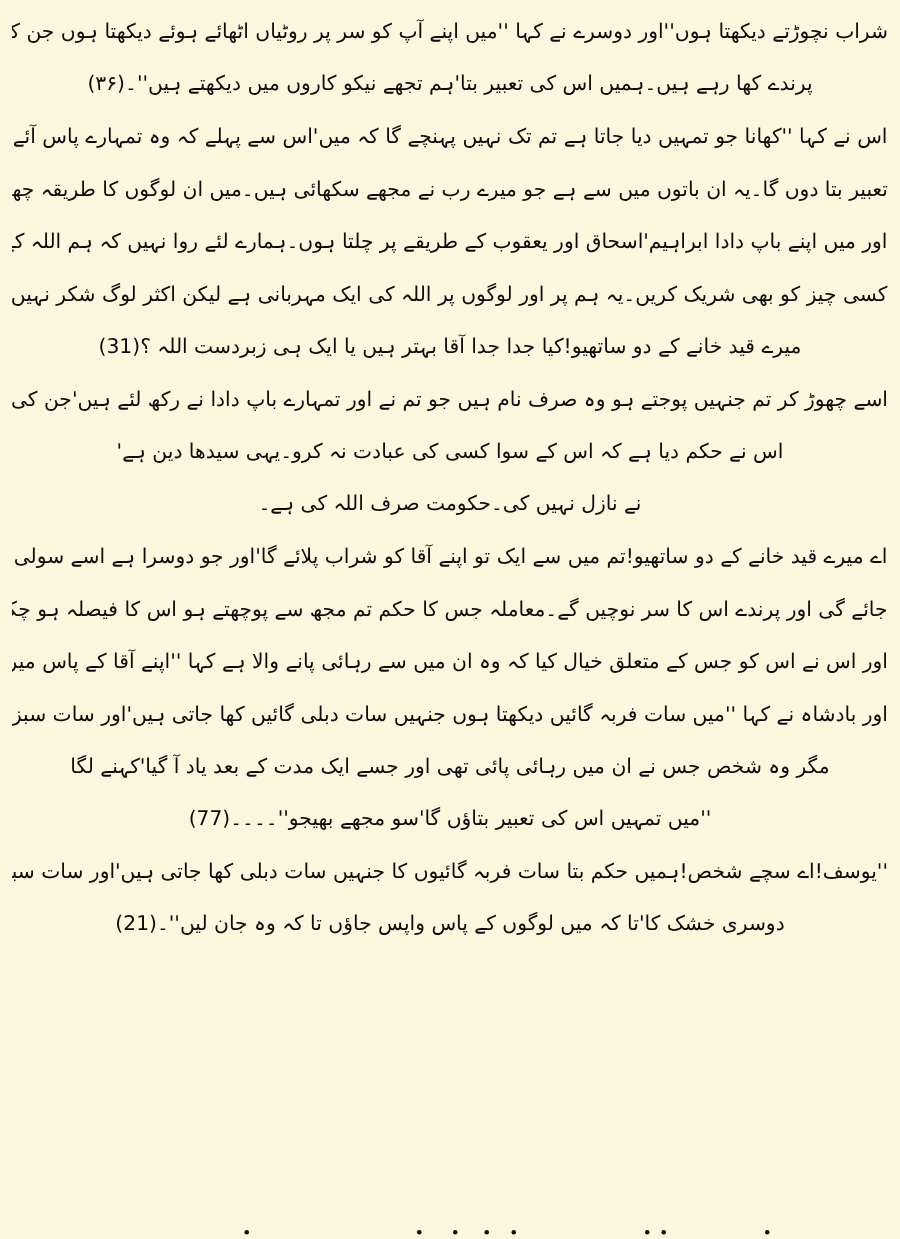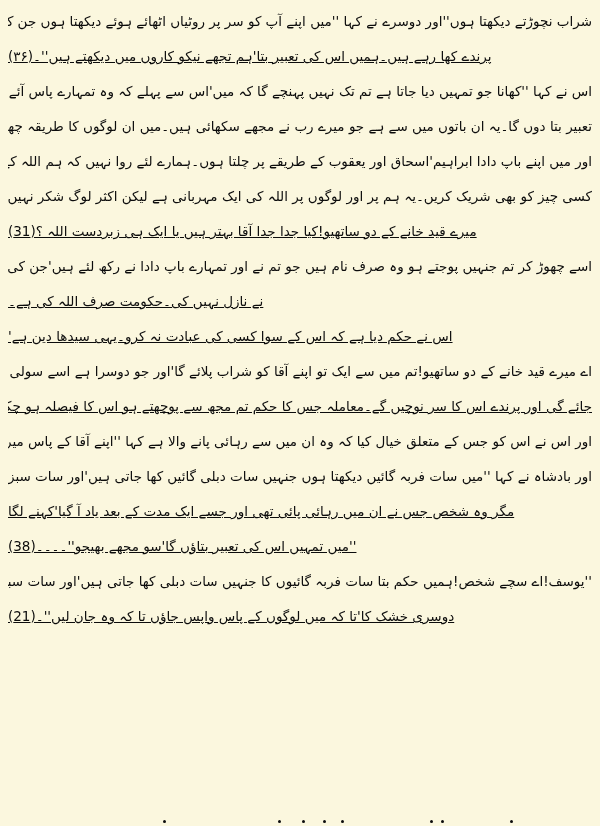--- a/index.html
+++ b/index.html
@@ -28,22 +28,21 @@
     font-size: 13.5px;
     white-space: nowrap;
     overflow: hidden;
     direction: rtl;
   }
   .align-justify {
     text-align: justify;
     text-align-last: justify;
   }
   .align-center {
-    text-align: left;
-    text-decoration: underline;
+    text-align: center;
   }
   .cutoff-marks {
     position: absolute;
     bottom: 0;
     left: 0;
     width: 600px;
     height: 10px;
   }
   .cutoff-dot {
     position: absolute;
@@ -60,28 +59,28 @@
 
   <div>
       <div class="line align-justify">شراب نچوڑتے دیکھتا ہوں''اور دوسرے نے کہا ''میں اپنے آپ کو سر پر روٹیاں اٹھائے ہوئے دیکھتا ہوں جن کو</div>
       <div class="line align-center">پرندے کھا رہے ہیں۔ہمیں اس کی تعبیر بتا'ہم تجھے نیکو کاروں میں دیکھتے ہیں''۔(۳۶)</div>
       <div class="line align-justify">اس نے کہا ''کھانا جو تمہیں دیا جاتا ہے تم تک نہیں پہنچے گا کہ میں'اس سے پہلے کہ وہ تمہارے پاس آئے'تمہیں اس کی</div>
       <div class="line align-justify">تعبیر بتا دوں گا۔یہ ان باتوں میں سے ہے جو میرے رب نے مجھے سکھائی ہیں۔میں ان لوگوں کا طریقہ چھوڑ چکا ہوں جو</div>
       <div class="line align-justify">اور میں اپنے باپ دادا ابراہیم'اسحاق اور یعقوب کے طریقے پر چلتا ہوں۔ہمارے لئے روا نہیں کہ ہم اللہ کے ساتھ</div>
       <div class="line align-justify">کسی چیز کو بھی شریک کریں۔یہ ہم پر اور لوگوں پر اللہ کی ایک مہربانی ہے لیکن اکثر لوگ شکر نہیں کرتے۔(۳۸)</div>
       <div class="line align-center">میرے قید خانے کے دو ساتھیو!کیا جدا جدا آقا بہتر ہیں یا ایک ہی زبردست اللہ ؟(31)</div>
       <div class="line align-justify">اسے چھوڑ کر تم جنہیں پوجتے ہو وہ صرف نام ہیں جو تم نے اور تمہارے باپ دادا نے رکھ لئے ہیں'جن کی کوئی سند اللہ</div>
+      <div class="line align-center">اس نے حکم دیا ہے کہ اس کے سوا کسی کی عبادت نہ کرو۔یہی سیدھا دین ہے'</div>
       <div class="line align-center">نے نازل نہیں کی۔حکومت صرف اللہ کی ہے۔</div>
-      <div class="line align-center">اس نے حکم دیا ہے کہ اس کے سوا کسی کی عبادت نہ کرو۔یہی سیدھا دین ہے'</div>
       <div class="line align-justify">اے میرے قید خانے کے دو ساتھیو!تم میں سے ایک تو اپنے آقا کو شراب پلائے گا'اور جو دوسرا ہے اسے سولی دی</div>
       <div class="line align-center">جائے گی اور پرندے اس کا سر نوچیں گے۔معاملہ جس کا حکم تم مجھ سے پوچھتے ہو اس کا فیصلہ ہو چکا ہے''۔(۴۱)</div>
       <div class="line align-justify">اور اس نے اس کو جس کے متعلق خیال کیا کہ وہ ان میں سے رہائی پانے والا ہے کہا ''اپنے آقا کے پاس میرا ذکر کرنا''۔</div>
       <div class="line align-justify">اور بادشاہ نے کہا ''میں سات فربہ گائیں دیکھتا ہوں جنہیں سات دبلی گائیں کھا جاتی ہیں'اور سات سبز بالیاں ہیں اور</div>
       <div class="line align-center">مگر وہ شخص جس نے ان میں رہائی پائی تھی اور جسے ایک مدت کے بعد یاد آ گیا'کہنے لگا</div>
-      <div class="line align-center">''میں تمہیں اس کی تعبیر بتاؤں گا'سو مجھے بھیجو''۔۔۔۔(38)</div>
+      <div class="line align-center">''میں تمہیں اس کی تعبیر بتاؤں گا'سو مجھے بھیجو''۔۔۔۔(77)</div>
       <div class="line align-justify">''یوسف!اے سچے شخص!ہمیں حکم بتا سات فربہ گائیوں کا جنہیں سات دبلی کھا جاتی ہیں'اور سات سبز بالیوں کا اور</div>
       <div class="line align-center">دوسری خشک کا'تا کہ میں لوگوں کے پاس واپس جاؤں تا کہ وہ جان لیں''۔(21)</div>
     </div>
 
   <div class="cutoff-marks">
       <span class="cutoff-dot" style="left: 163px; background: rgb(12, 12, 12);"></span>
       <span class="cutoff-dot" style="left: 278px; background: rgb(12, 12, 12);"></span>
       <span class="cutoff-dot" style="left: 302px; background: rgb(12, 12, 12);"></span>
       <span class="cutoff-dot" style="left: 323px; background: rgb(12, 12, 12);"></span>
       <span class="cutoff-dot" style="left: 341px; background: rgb(12, 12, 12);"></span>

